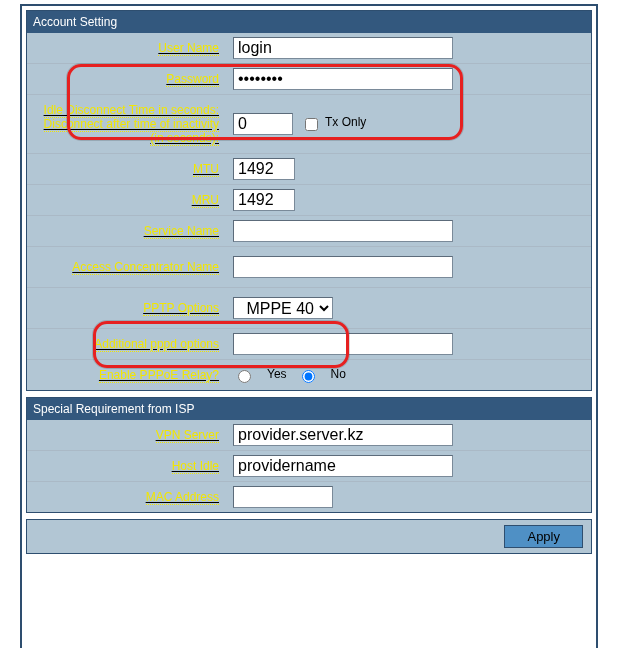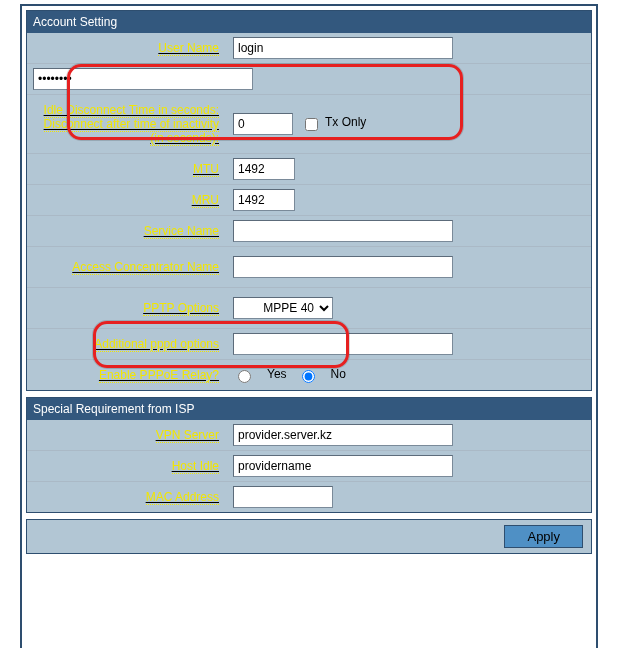--- a/index.html
+++ b/index.html
@@ -65,21 +65,21 @@
   }
   .input-cell {
     flex: 1 1 auto;
     padding: 3px 6px;
     display: flex;
     align-items: center;
     gap: 8px;
   }
   input[type="text"], input[type="password"], select {
     font-family: Tahoma, Verdana, sans-serif;
-    font-size: 12px;
+    font-size: 16px;
     padding: 2px 4px;
     border: 1px solid #7A8A99;
     border-top-color: #5C6B7A;
     border-left-color: #5C6B7A;
     background: #fff;
     box-sizing: border-box;
     height: 22px;
   }
   select {
     height: 22px;
@@ -142,20 +142,21 @@
     <div class="panel-body">
 
       <div class="row">
         <div class="label-cell"><a class="label-link">User Name</a></div>
         <div class="input-cell">
           <input type="text" class="w220" value="login" style="">
         </div>
       </div>
 
       <div class="row">
+        <div class="label-cell"><a class="label-link">Password</a></div>
         <div class="input-cell">
           <input type="password" class="w220" value="password" style="">
         </div>
       </div>
 
       <div class="row" style="min-height:58px;">
         <div class="label-cell"><a class="label-link">Idle Disconnect Time in seconds: Disconnect after time of inactivity (in seconds):</a></div>
         <div class="input-cell">
           <input type="text" class="w60" value="0" style="">
           <label class="chk-label">

